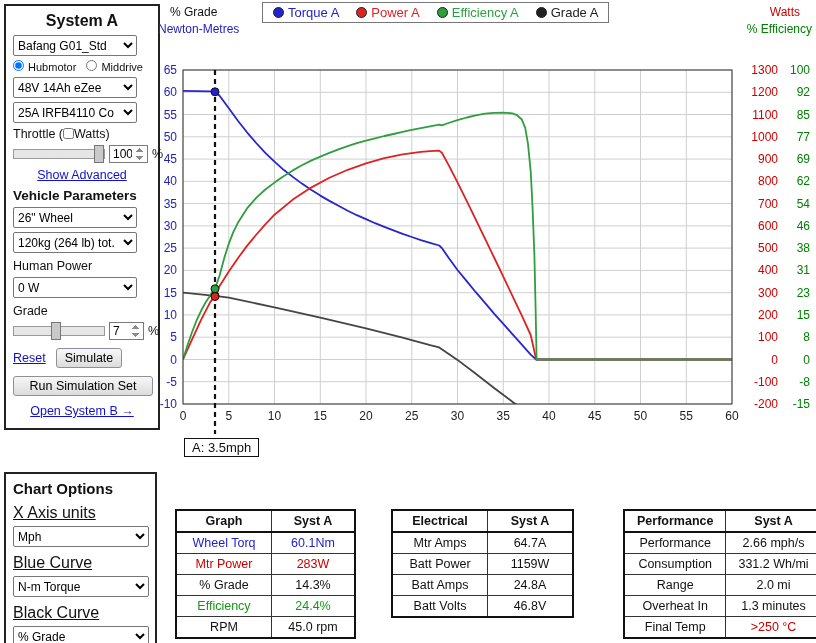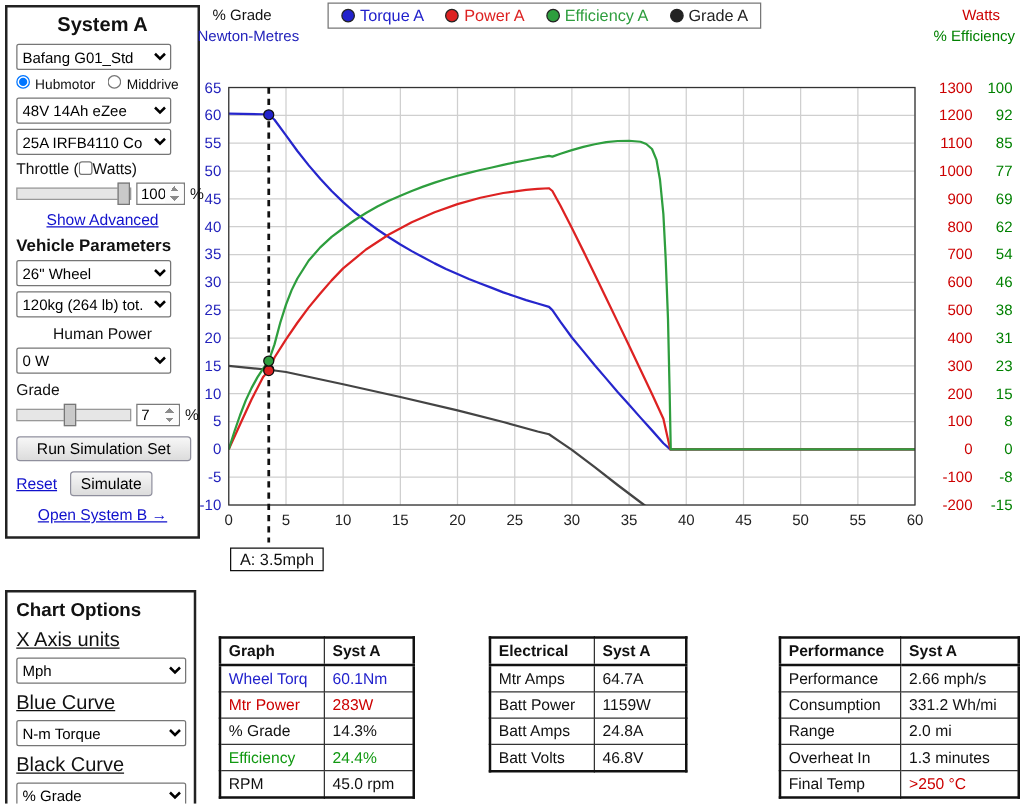--- a/index.html
+++ b/index.html
@@ -35,21 +35,21 @@
 
   
   #chart-svg{position:absolute;left:150px;top:0;width:666px;height:462px;}
   #chart-svg text{font-family:"Liberation Sans",sans-serif;font-size:12px;}
   .legend{position:absolute;left:262px;top:2px;border:1px solid #777;background:#fff;display:inline-flex;align-items:center;gap:17px;padding:2px 10px;font-size:13px;}
   .legend-dot{width:9px;height:9px;border-radius:50%;border:1px solid #222;display:inline-block;margin-right:4px;vertical-align:-1px;}
   .cursor-label{position:absolute;left:184px;top:438px;border:1px solid #111;background:#fff;padding:1px 7px;font-size:13px;}
 
   
   table.data-table{position:absolute;border-collapse:collapse;background:#fff;font-size:12.5px;border:2px solid #111;}
-  .data-table td,.data-table th{border:1px solid #333;padding:2px 6px;text-align:left;height:16px;white-space:nowrap;margin-left:40px;}
+  .data-table td,.data-table th{border:1px solid #333;padding:2px 12px;text-align:center;height:16px;white-space:nowrap;margin-left:40px;}
   .data-table th{font-weight:bold;border-bottom:2px solid #111;}
   #table-graph{left:175px;top:509px;}
   #table-electrical{left:391px;top:509px;}
   #table-performance{left:623px;top:509px;}
   #table-graph td:first-child,#table-graph th:first-child{width:70px;}
   #table-graph td:last-child,#table-graph th:last-child{width:58px;}
   #table-electrical td:first-child,#table-electrical th:first-child{width:70px;}
   #table-electrical td:last-child,#table-electrical th:last-child{width:60px;}
   #table-performance td:first-child,#table-performance th:first-child{width:88px;}
   #table-performance td:last-child,#table-performance th:last-child{width:88px;}
@@ -98,38 +98,38 @@
     </div>
 
     <div class="bold-label">Vehicle Parameters</div>
     <div class="row">
       <select><option>26"  Wheel</option></select>
     </div>
     <div class="row">
       <select><option>120kg (264 lb) tot.</option></select>
     </div>
 
-    <div class="small-label" style="margin-top:6px;text-align:center;">Human Power</div>
+    <div class="small-label" style="margin-top:6px;">Human Power</div>
     <div class="row">
       <select><option>0 W</option></select>
     </div>
 
     <div class="small-label" style="margin-top:6px;">Grade</div>
     <div class="row slider-row">
       <input type="range" min="0" max="15" value="7" style="">
       <input type="number" id="grade-input" value="7" style="">
       <span class="small-label">%</span>
     </div>
 
-    <div class="row" style="margin-top:8px;">
-      <button id="run-sim-btn">Run Simulation Set</button>
-    </div>
     <div class="row btn-row" style="margin-top:8px;">
       <a class="link">Reset</a>
       <button>Simulate</button>
+    </div>
+    <div class="row" style="margin-top:8px;">
+      <button id="run-sim-btn">Run Simulation Set</button>
     </div>
     <div class="row center" style="margin-top:7px;text-align:center;">
       <a class="link">Open System B →</a>
     </div>
   </div>
 
   <svg id="chart-svg" xmlns="http://www.w3.org/2000/svg">
       <defs>
         <clipPath id="pc">
           <rect x="33" y="70" width="549" height="334"></rect>

